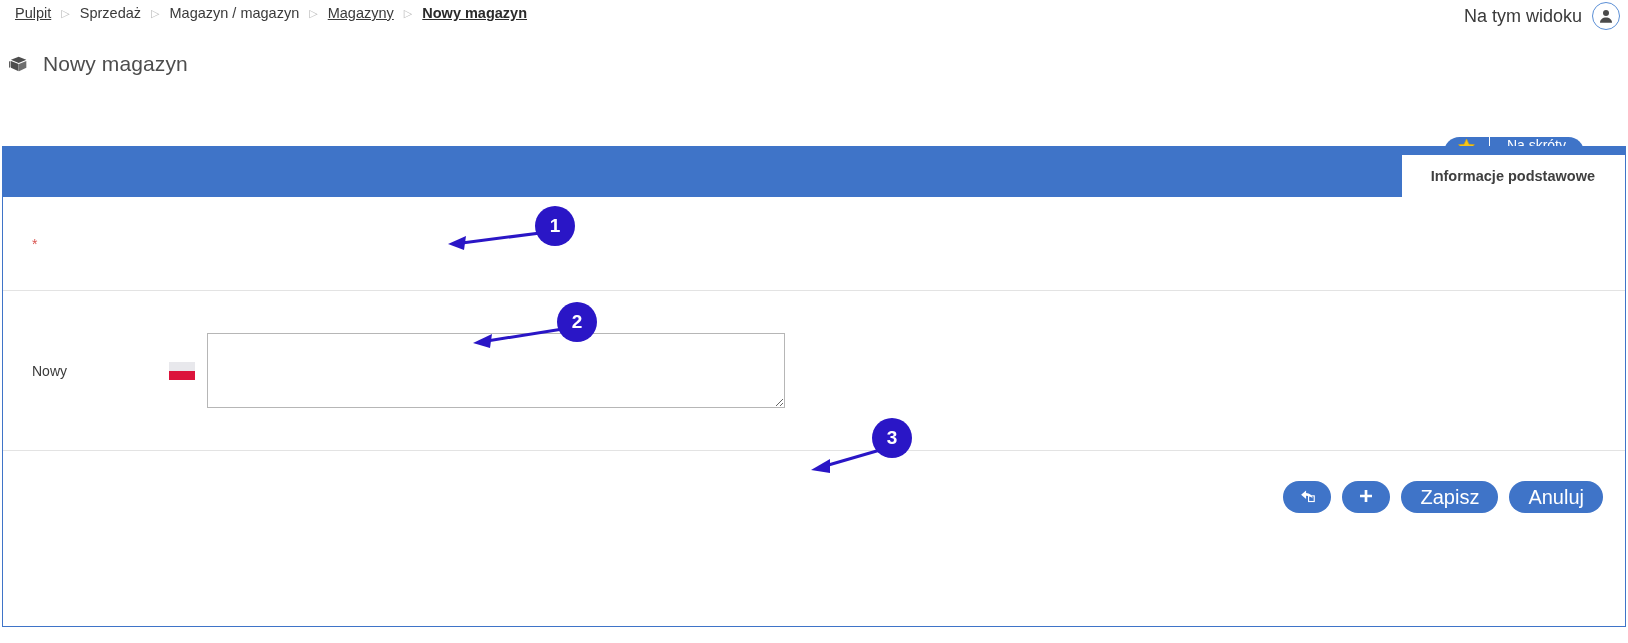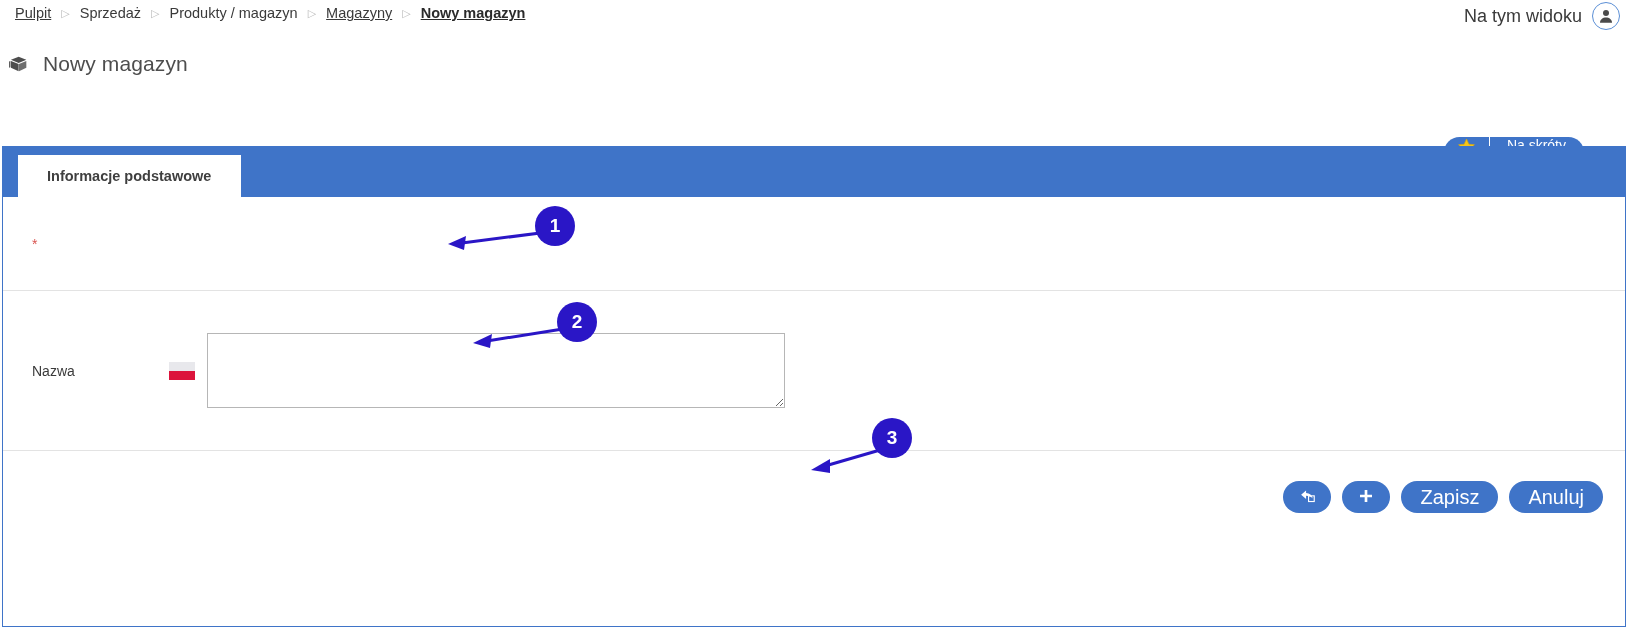--- a/index.html
+++ b/index.html
@@ -74,21 +74,21 @@
 
   
   .card {
     position: absolute; left: 2px; top: 146px;
     width: 1624px; height: 481px;
     border: 1px solid #3f74c8;
     background: #fff;
   }
   .card-header {
     height: 50px; background: #3f74c8;
-    display: flex; align-items: flex-end; padding-left: 15px;
+    display: flex; align-items: flex-end; padding-left: 15px; justify-content: flex-end;
   }
   .tab {
     background: #ffffff; height: 42px;
     padding: 0 30px 0 29px;
     display:flex; align-items:center;
     font-size: 14.5px; font-weight: bold; color:#3f3f3f;
     cursor: pointer; white-space: nowrap;
   }
 
   .form-row {
@@ -177,21 +177,21 @@
 
 <div class="page">
 
   <div class="topbar">
 
     <div class="breadcrumb">
       <span class="crumb link">Pulpit</span>
       <span class="crumb-sep">▷</span>
       <span class="crumb plain">Sprzedaż</span>
       <span class="crumb-sep">▷</span>
-      <span class="crumb plain">Produkty / magazyn</span>
+      <span class="crumb plain">Magazyn / magazyn</span>
       <span class="crumb-sep">▷</span>
       <span class="crumb link">Magazyny</span>
       <span class="crumb-sep">▷</span>
       <span class="crumb current">Nowy magazyn</span>
     </div>
 
     <div class="userzone">
       <span class="label">Na tym widoku</span>
       <span class="avatar">
         <svg width="18" height="18" viewBox="0 0 24 24" aria-hidden="true">
@@ -233,21 +233,21 @@
 
     <div class="form-row row-radio">
       <div class="row-label">
         <span class="star-only">*</span>
       </div>
     </div>
 
 
     <div class="form-row row-desc">
       <div class="row-label">
-        <span>Nazwa</span>
+        <span>Nowy</span>
       </div>
       <div class="flag-slot">
         <span class="flag">
           <span class="f-top"></span>
           <span class="f-bot"></span>
         </span>
       </div>
       <div class="field-area">
         <textarea class="text-area" placeholder="" style=""></textarea>
       </div>

